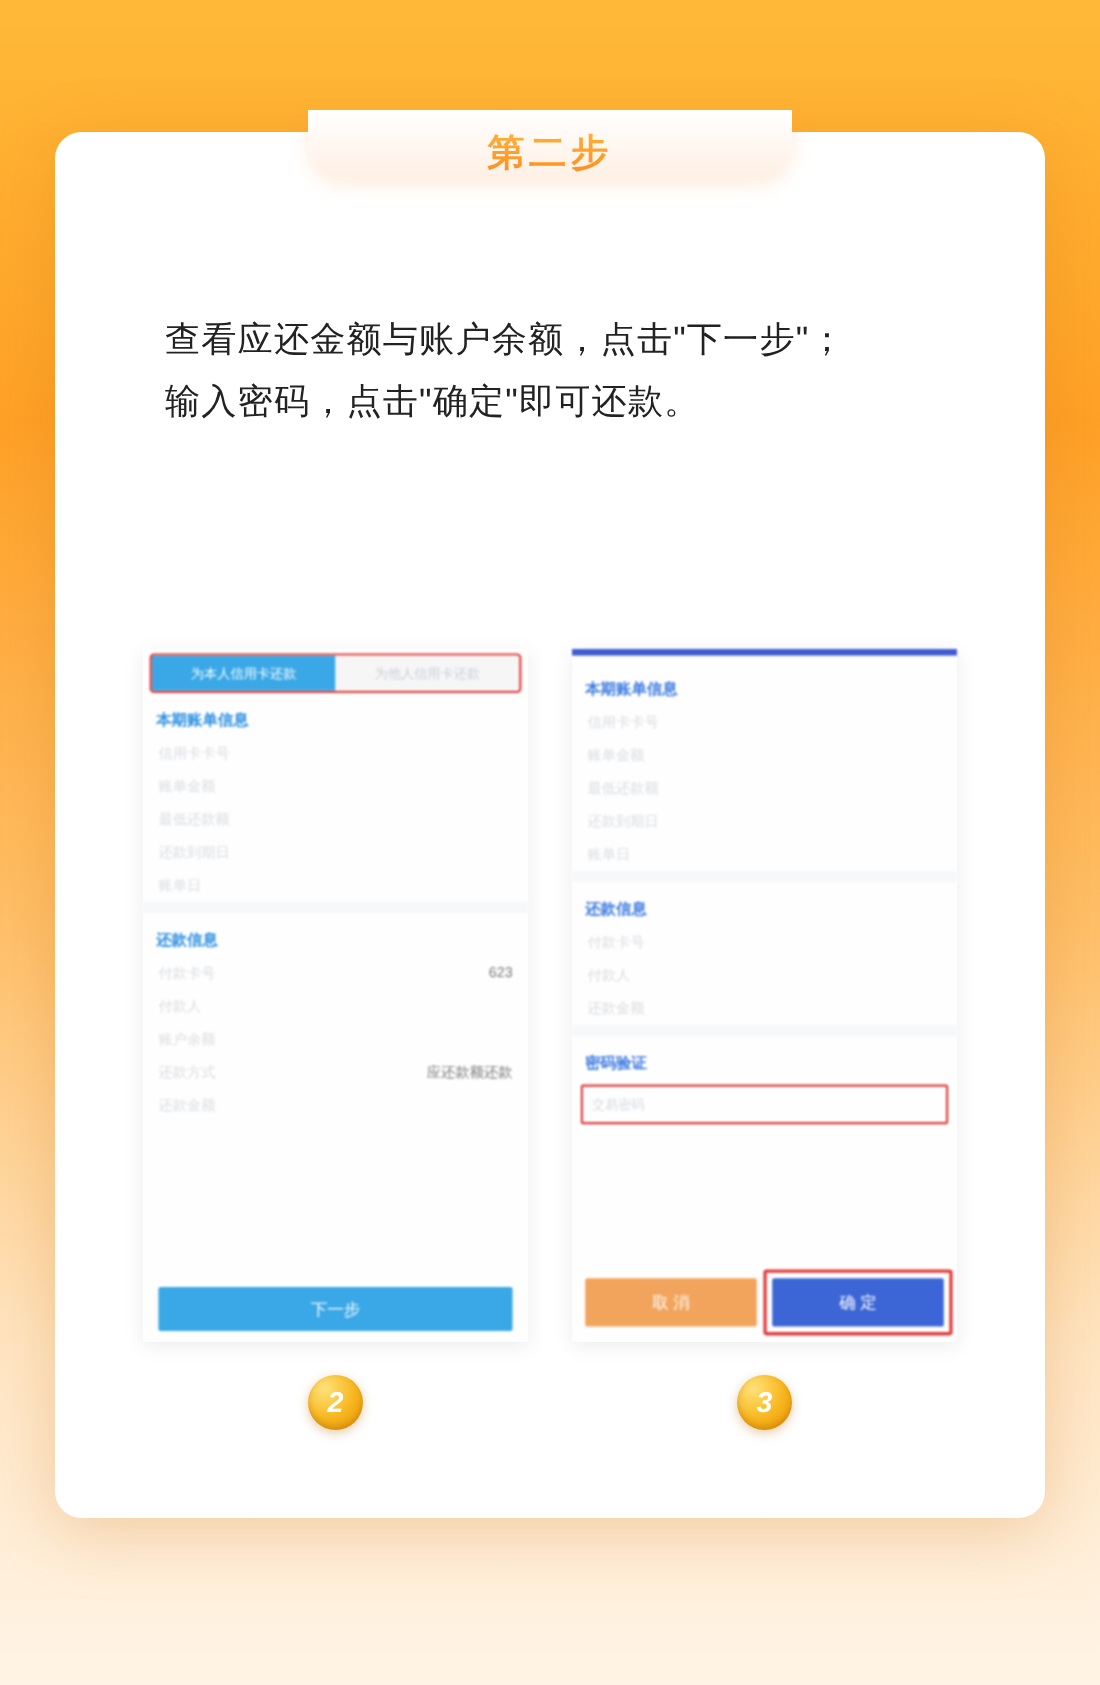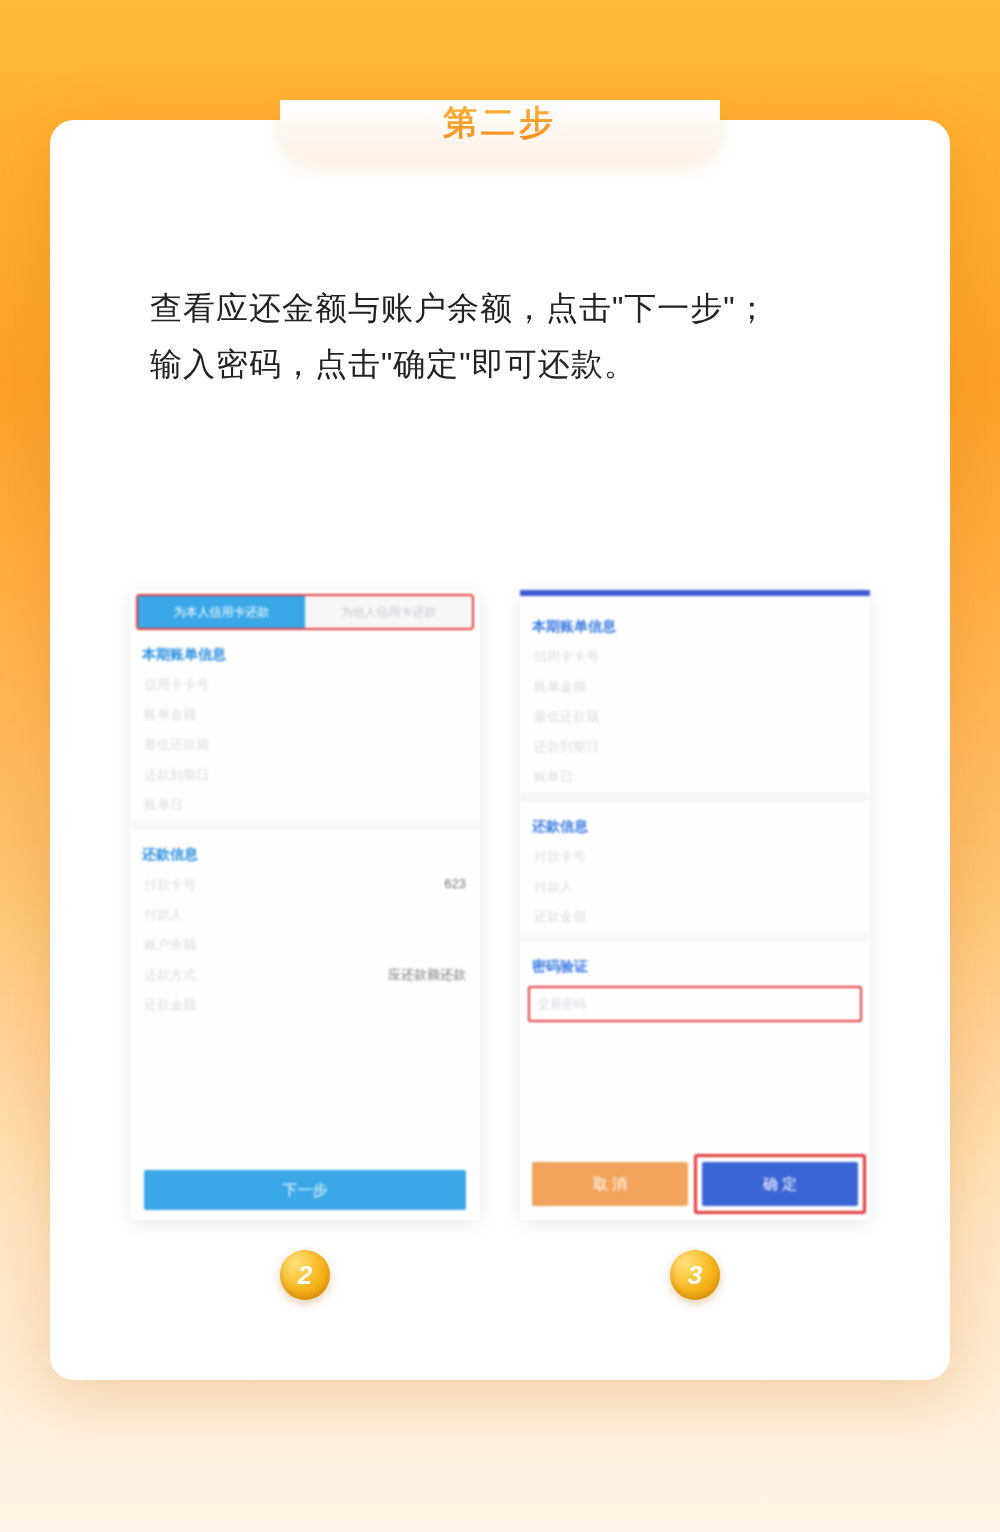--- a/index.html
+++ b/index.html
@@ -24,21 +24,21 @@
     .tab-pill {
       position: absolute;
       top: 100px;
       left: 50%;
       transform: translateX(-50%);
       width: 440px;
       height: 62px;
       background: linear-gradient(180deg, #fff 0%, #fff0e4 100%);
       border-radius: 0 0 32px 32px;
       display: flex;
-      align-items: flex-start;
+      align-items: flex-end;
       justify-content: center;
       box-shadow: 0 6px 18px rgba(240,160,80,0.20);
       z-index: 3;
     }
     .tab-text {
       font-size: 34px;
       font-weight: 700;
       letter-spacing: 4px;
       background: linear-gradient(180deg, #ffb43a 0%, #ff8a1d 100%);
       -webkit-background-clip: text;

